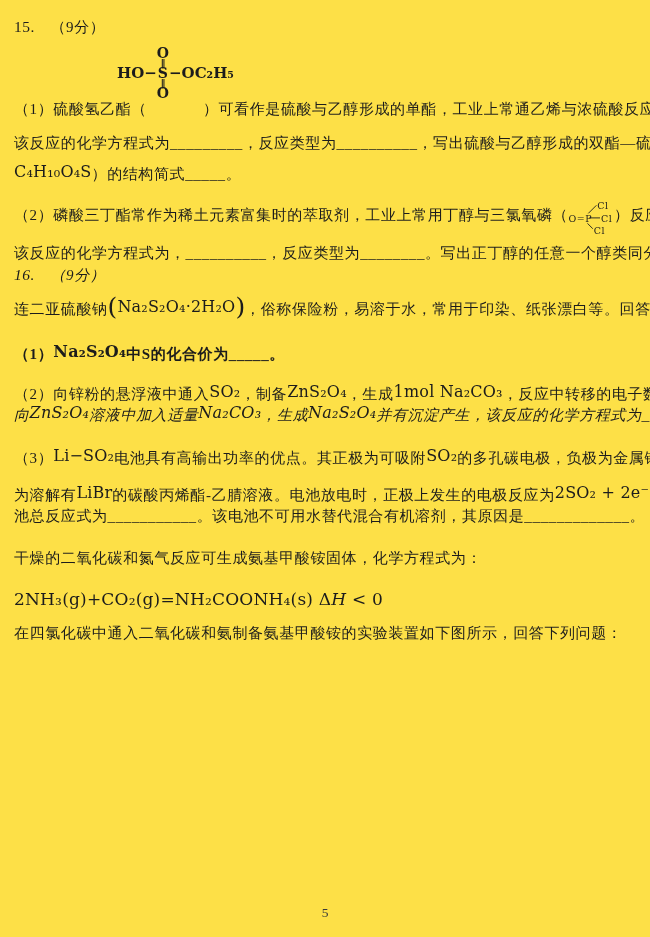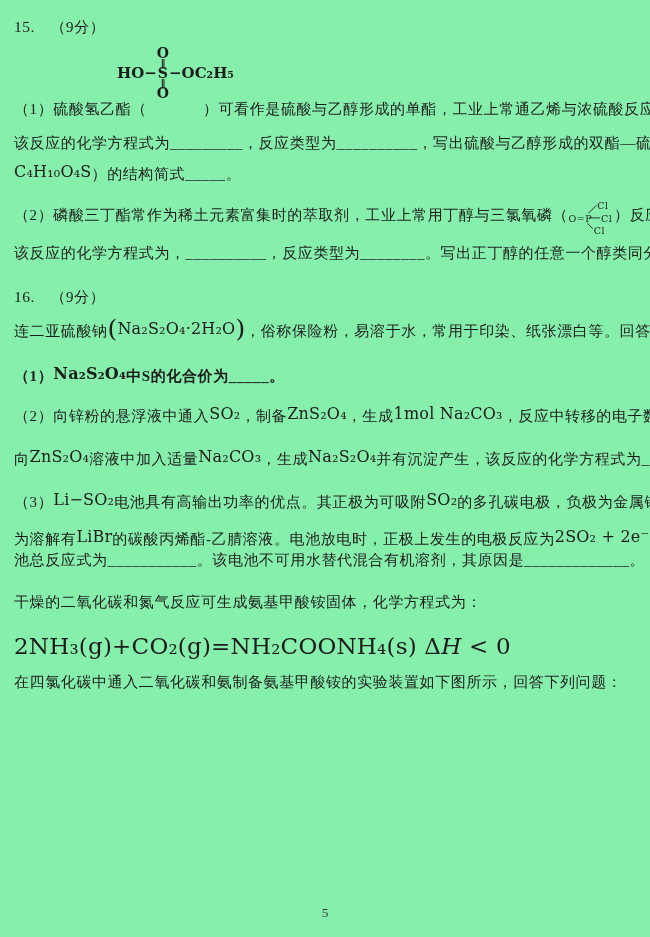--- a/index.html
+++ b/index.html
@@ -1,39 +1,39 @@
 <!DOCTYPE html>
 <html><head>
 <meta charset="utf-8">
 <style>
   * { margin:0; padding:0; box-sizing:border-box; }
   html,body { width:650px; height:937px; }
   body {
     background:#ffffff; color:#1c1c1c; position:relative; overflow:hidden;
     font-family:"Liberation Serif","DejaVu Serif",serif;
   }
-  .page { position:absolute; inset:0; background:#86efac; padding:16px 12px 0 14px; overflow:hidden; }
+  .page { position:absolute; inset:0; background:#fde047; padding:16px 12px 0 14px; overflow:hidden; }
   .ln {
     font-size:15px; line-height:21px; letter-spacing:0.6px;
     white-space:pre;
   }
   .seg { }
   .num { font-size:15.5px; letter-spacing:0.5px; }
   .fm {
     font-family:"DejaVu Serif","Liberation Serif",serif;
     font-size:16px; line-height:1; letter-spacing:0.2px;
     vertical-align:2.5px;
   }
   .bigp {
     font-family:"DejaVu Serif","Liberation Serif",serif;
     font-size:25px; line-height:1; vertical-align:-1px; letter-spacing:0;
   }
   .eq {
     font-family:"DejaVu Serif","Liberation Serif",serif;
-    font-size:23px; line-height:1.1; letter-spacing:0.2px; vertical-align:0;
+    font-size:17px; line-height:1.1; letter-spacing:0.2px; vertical-align:0;
   }
   .it { font-style:italic; }
   .gap { display:inline-block; width:56px; }
 
   
   .struct1 {
     display:flex; align-items:center; width:max-content;
     margin:9px 0 0 103px;
     font-family:"DejaVu Serif","Liberation Serif",serif;
     font-weight:bold; font-size:15px; letter-spacing:0;
@@ -47,21 +47,21 @@
   .pocl3 text { font-family:"DejaVu Serif","Liberation Serif",serif; font-size:10.5px; fill:#1c1c1c; }
   .pocl3 line { stroke:#1c1c1c; stroke-width:1; }
 
   .footer {
     position:absolute; bottom:16px; left:0; width:100%;
     text-align:center; font-size:13.5px; color:#3a3a3a;
   }
 
   
   .mt20{margin-top:20px;} .mt13{margin-top:13px;} .mt9{margin-top:9px;}
-  .mt14{margin-top:14px;} .mt8{margin-top:8px;} .mt22{margin-top:22px;}
+  .mt14{margin-top:14px;} .mt8{margin-top:8px;} .mt22{font-style:italic;}
   .mt24{margin-top:24px;font-weight:bold;} .mt18{margin-top:18px;} .mt21{margin-top:21px;}
   .mt16{margin-top:16px;} .mt15{} .mt17{margin-top:17px;}
   .mt12{margin-top:12px;} .mt0{margin-top:0;}
 </style>
 </head>
 <body>
 
 <div class="page">
 
   <div class="ln mt0"><span class="segwrap"><span class="seg num">15.</span><span class="seg">　（9分）</span></span></div>

